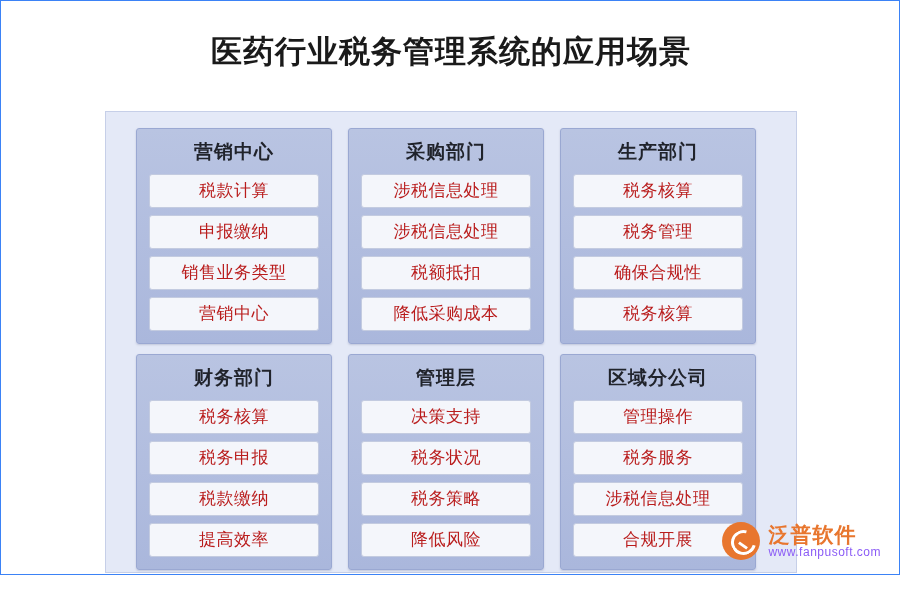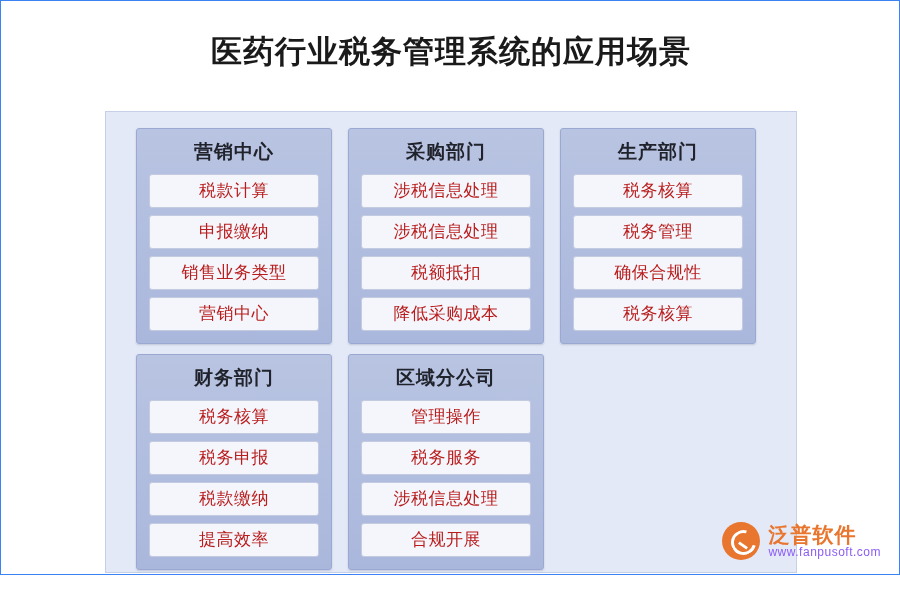--- a/index.html
+++ b/index.html
@@ -206,20 +206,27 @@
       </div>
 
       <div class="card">
         <div class="card-title">财务部门</div>
         <div class="item">税务核算</div>
         <div class="item">税务申报</div>
         <div class="item">税款缴纳</div>
         <div class="item">提高效率</div>
       </div>
 
+      <div class="card">
+        <div class="card-title">管理层</div>
+        <div class="item">决策支持</div>
+        <div class="item">税务状况</div>
+        <div class="item">税务策略</div>
+        <div class="item">降低风险</div>
+      </div>
 
       <div class="card">
         <div class="card-title">区域分公司</div>
         <div class="item">管理操作</div>
         <div class="item">税务服务</div>
         <div class="item">涉税信息处理</div>
         <div class="item">合规开展</div>
       </div>
 
     </div>

